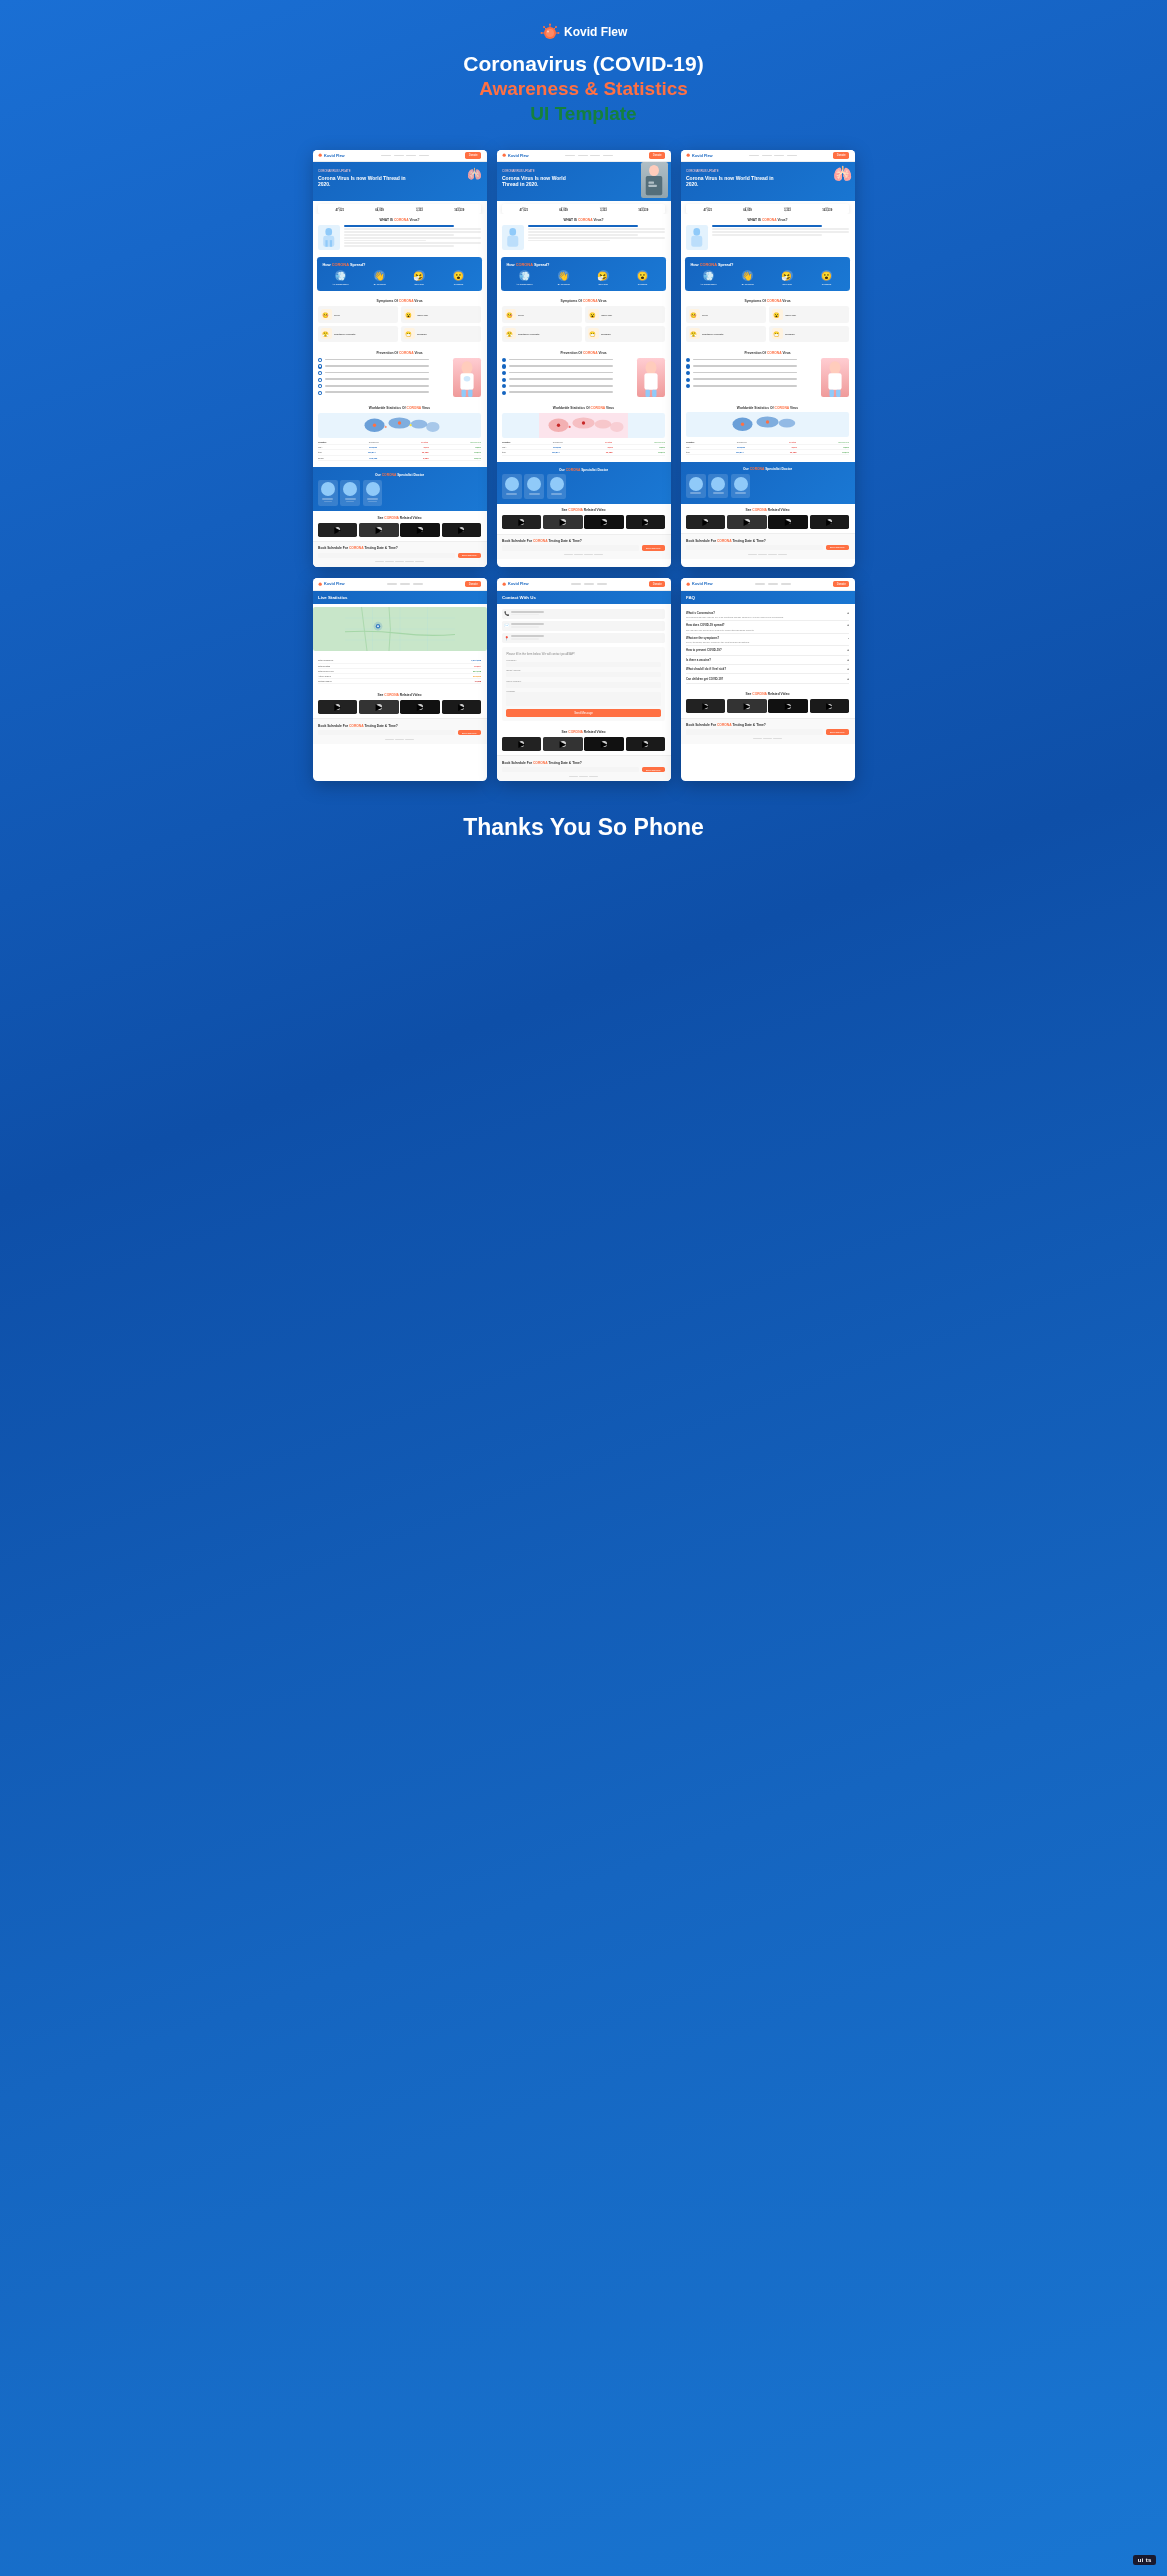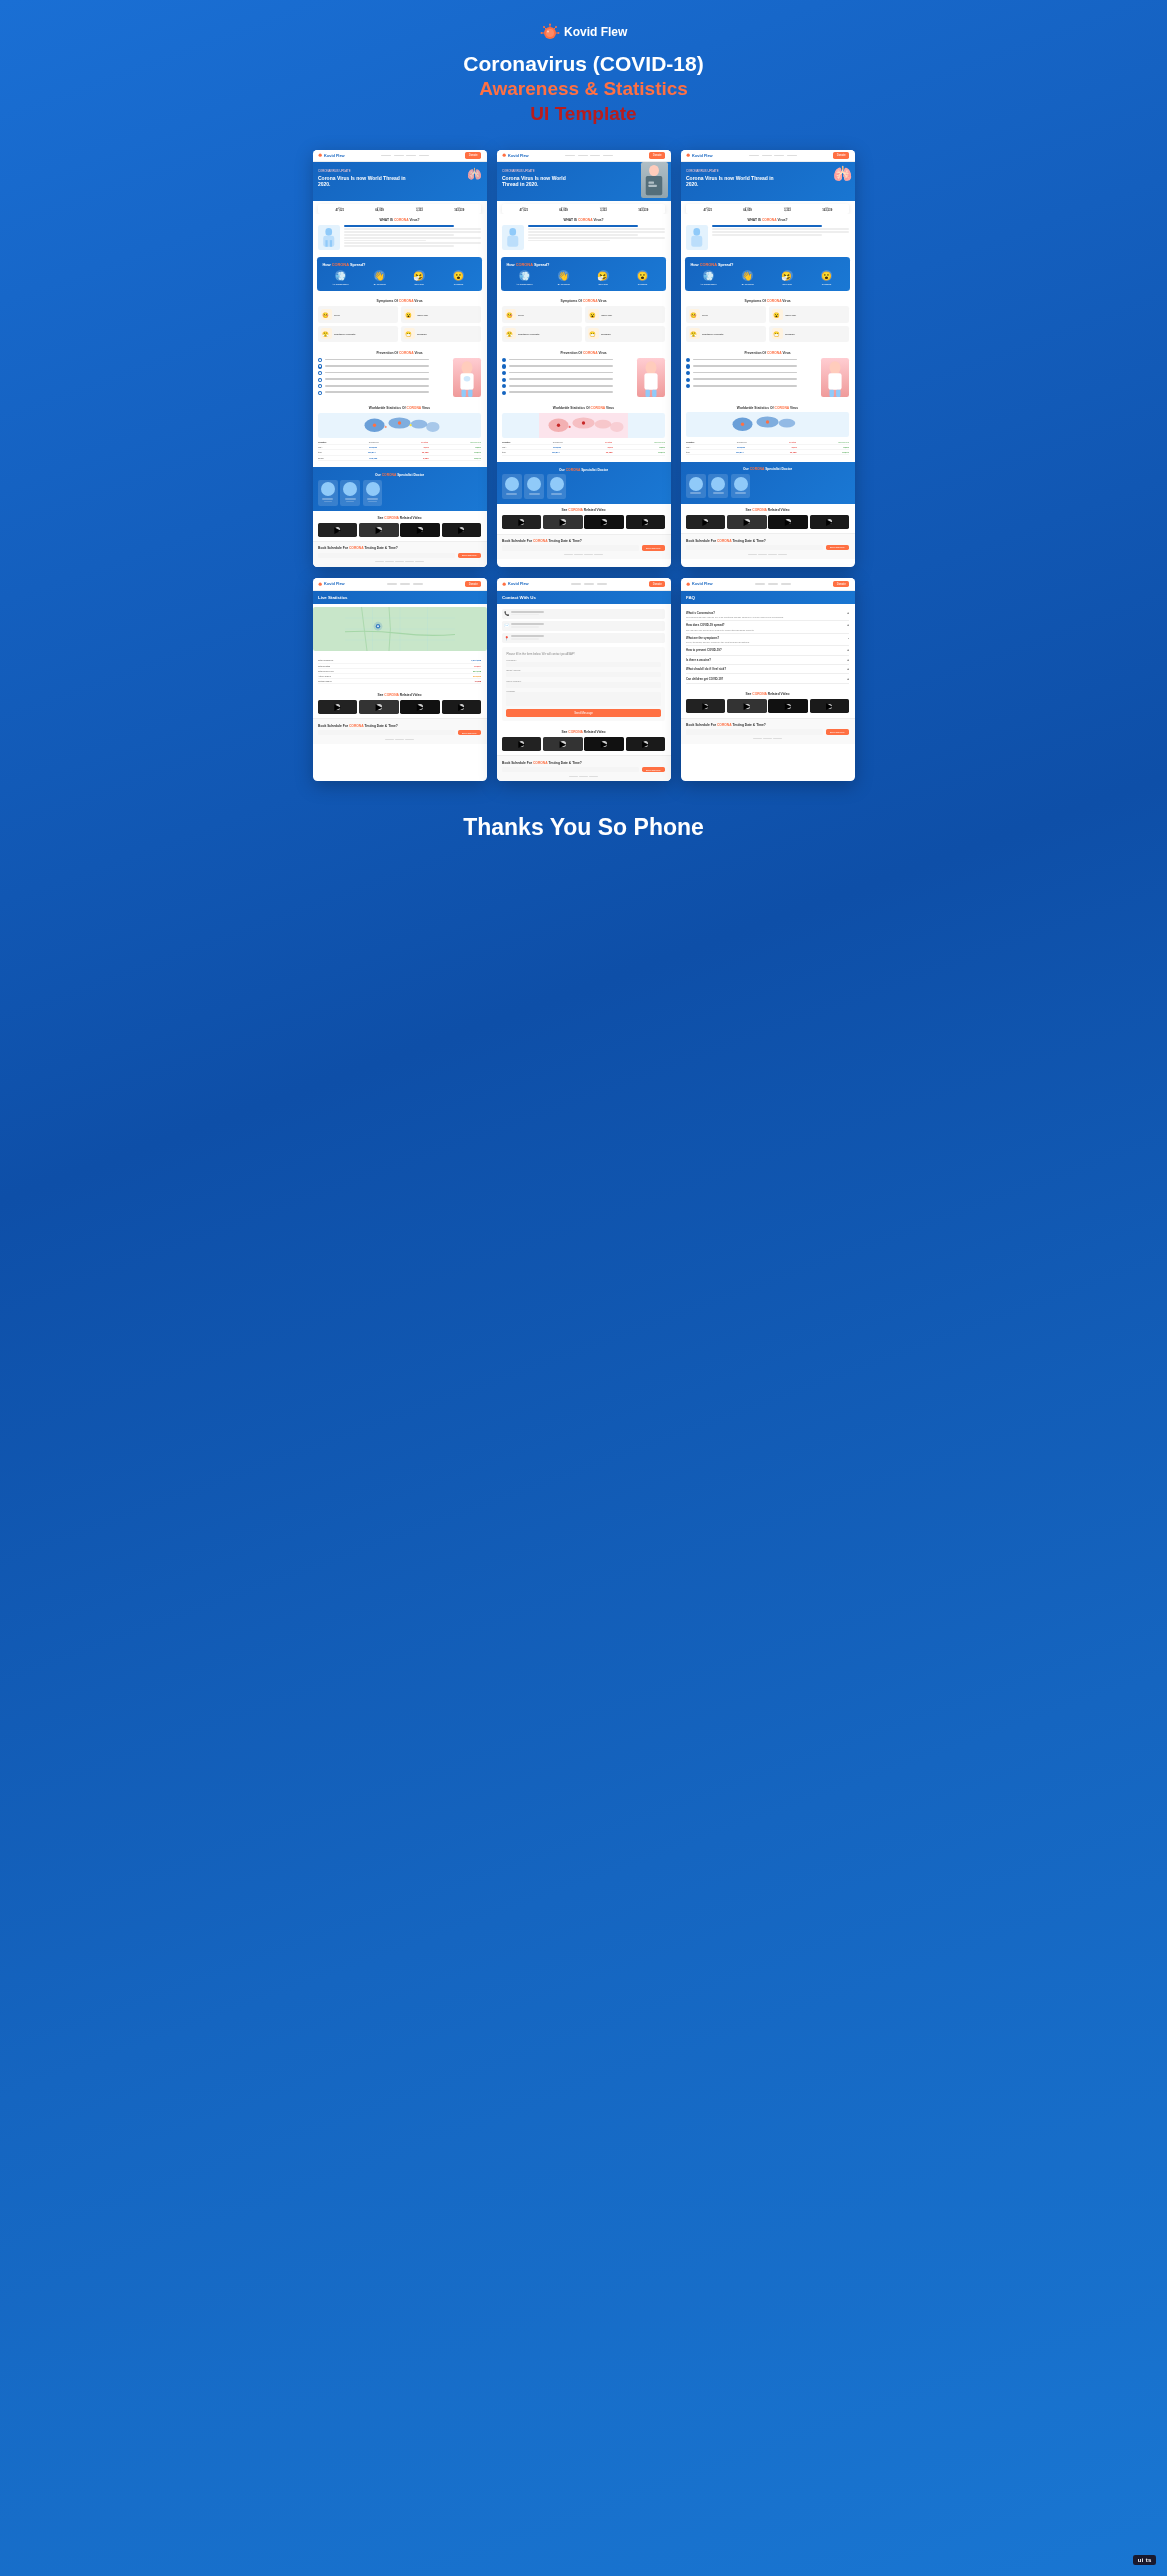--- a/index.html
+++ b/index.html
@@ -46,21 +46,21 @@
     }
 
     .subtitle-orange {
       color: #ff7043;
       font-size: 19px;
       font-weight: 800;
       line-height: 1.2;
     }
 
     .subtitle-white {
-      color: #b91c1c;
+      color: #15803d;
       font-size: 19px;
       font-weight: 700;
       line-height: 1.4;
     }
 
     .screens-grid {
       display: grid;
       grid-template-columns: repeat(3, 1fr);
       gap: 10px;
       width: 100%;
@@ -588,21 +588,21 @@
       <circle cx="32" cy="10" r="2" fill="#ff7043"></circle>
       <line x1="32" y1="22" x2="36" y2="22" stroke="#ff7043" stroke-width="2" stroke-linecap="round"></line>
       <circle cx="37" cy="22" r="2" fill="#ff7043"></circle>
       <line x1="12" y1="14" x2="9" y2="11" stroke="#ff7043" stroke-width="2" stroke-linecap="round"></line>
       <circle cx="8" cy="10" r="2" fill="#ff7043"></circle>
       <line x1="8" y1="22" x2="4" y2="22" stroke="#ff7043" stroke-width="2" stroke-linecap="round"></line>
       <circle cx="3" cy="22" r="2" fill="#ff7043"></circle>
     </svg>
     <span class="logo-text">Kovid Flew</span>
   </div>
-  <div class="main-title">Coronavirus (COVID-18)</div>
+  <div class="main-title">Coronavirus (COVID-19)</div>
   <div class="subtitle-orange">Awareness &amp; Statistics</div>
   <div class="subtitle-white">UI Template</div>
 </div>
 
 <div class="screens-grid">
 
   <div class="screen-col">
 
     <div class="mock-nav">
       <div class="mock-nav-logo">

